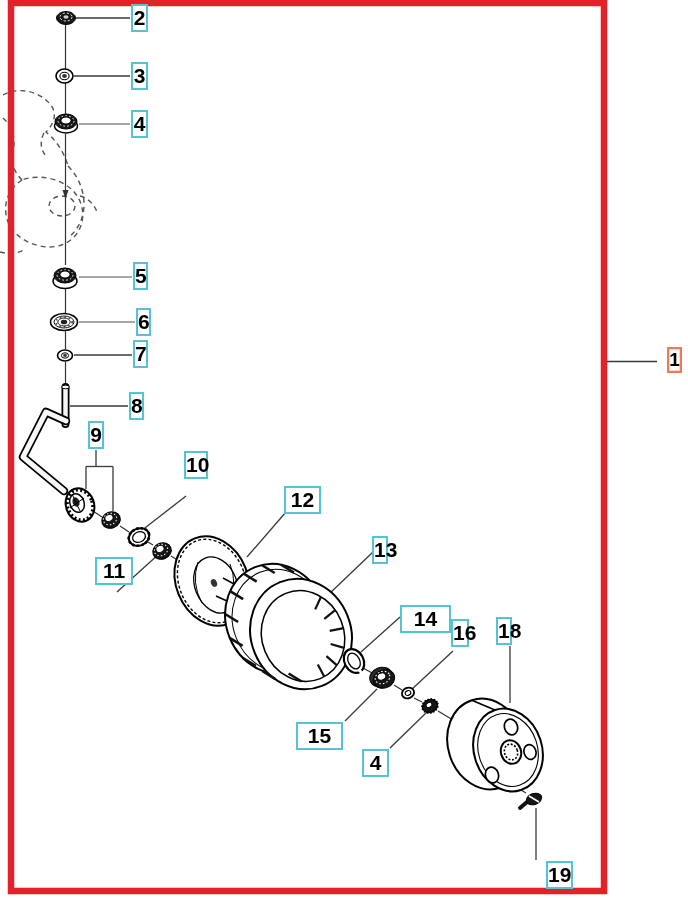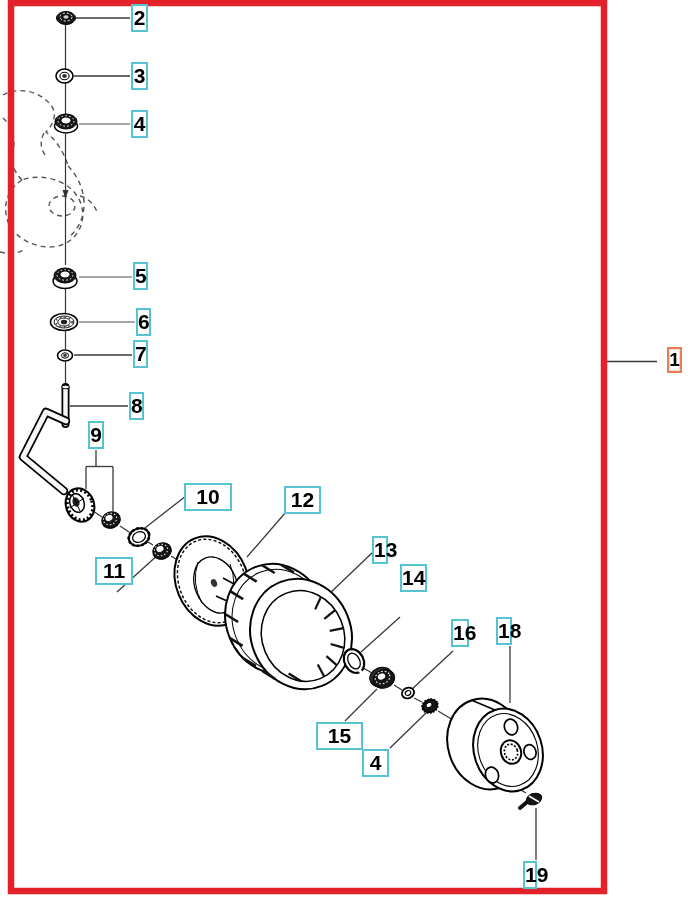--- a/index.html
+++ b/index.html
@@ -246,24 +246,24 @@
 
   <div class="callout sel" style="left:667px;top:347px;width:15px">1</div>
   <div class="callout" style="left:131px;top:4px;width:17px">2</div>
   <div class="callout" style="left:131px;top:62px;width:17px">3</div>
   <div class="callout" style="left:131px;top:110px;width:17px">4</div>
   <div class="callout" style="left:133px;top:262px;width:15px">5</div>
   <div class="callout" style="left:136px;top:308px;width:15px">6</div>
   <div class="callout" style="left:133px;top:340px;width:15px">7</div>
   <div class="callout" style="left:129px;top:392px;width:15px">8</div>
   <div class="callout" style="left:88px;top:421px;width:16px">9</div>
-  <div class="callout" style="left:184px;top:483px;width:48px">10</div>
+  <div class="callout" style="left:184px;top:451px;width:24px">10</div>
   <div class="callout" style="left:95px;top:557px;width:38px">11</div>
   <div class="callout" style="left:284px;top:486px;width:37px">12</div>
   <div class="callout" style="left:372px;top:536px;width:16px">13</div>
-  <div class="callout" style="left:400px;top:564px;width:27px">14</div>
-  <div class="callout" style="left:316px;top:722px;width:47px">15</div>
+  <div class="callout" style="left:400px;top:605px;width:51px">14</div>
+  <div class="callout" style="left:296px;top:722px;width:47px">15</div>
   <div class="callout" style="left:451px;top:619px;width:18px">16</div>
   <div class="callout" style="left:362px;top:749px;width:27px">4</div>
   <div class="callout" style="left:496px;top:617px;width:16px">18</div>
-  <div class="callout" style="left:523px;top:861px;width:14px">19</div>
+  <div class="callout" style="left:546px;top:861px;width:27px">19</div>
 
 </div>
 
 </body></html>

